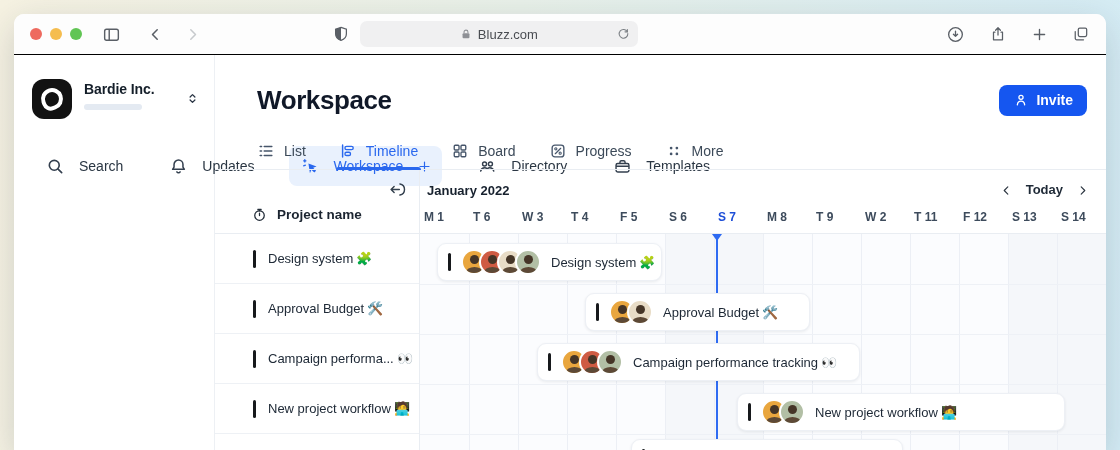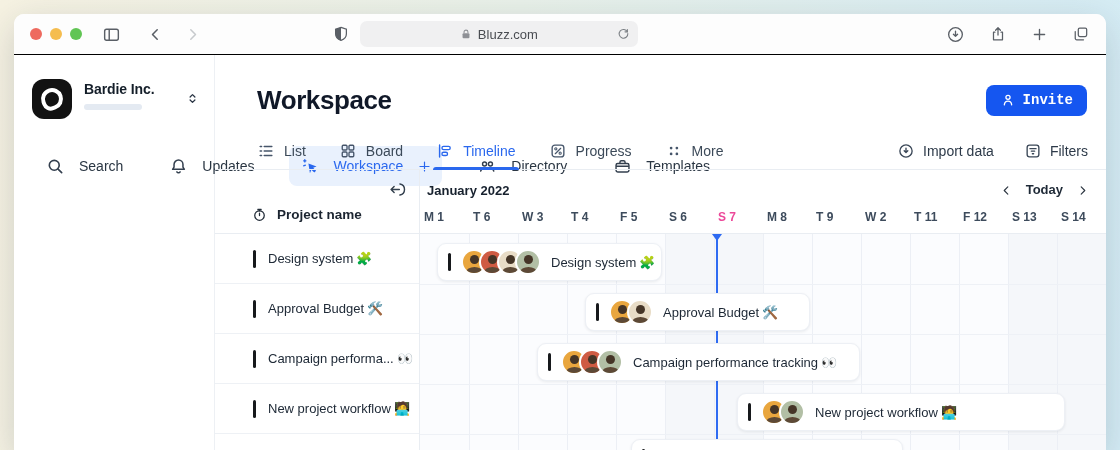--- a/index.html
+++ b/index.html
@@ -37,21 +37,21 @@
     gap:14px;font-size:14px;font-weight:500;color:#2a3643;cursor:default;}
   .nav-item svg{color:#333f4e;flex:0 0 auto;}
   .nav-item.active{background:#e9f1fd;color:#2a68ee;}
   .nav-item.active svg{color:#2a68ee;}
   .nav-trailing{margin-left:auto;color:#6d97f3;display:none;}
   .nav-trailing.show{display:flex;}
   .main{flex:1;display:flex;flex-direction:column;min-width:0;}
   .page-head{height:78px;box-sizing:border-box;padding:12px 19px 0 42px;display:flex;align-items:center;flex:0 0 auto;}
   .page-title{font-size:26px;font-weight:700;color:#101828;letter-spacing:-.4px;}
   .invite-btn{margin-left:auto;background:#1556f0;color:#fff;height:31px;padding:0 14px;border-radius:8px;
-    display:flex;align-items:center;gap:7px;font-size:14px;font-weight:600;border:none;font-family:Liberation Mono, monospace;}
+    display:flex;align-items:center;gap:7px;font-size:14px;font-weight:600;border:none;}
   .tabbar{height:37px;flex:0 0 auto;display:flex;align-items:center;padding:0 18px 0 42px;
     border-bottom:1px solid #e9edf2;gap:33px;box-sizing:border-box;}
   .tab{display:flex;gap:9px;align-items:center;font-size:14px;font-weight:400;color:#3c4a59;height:100%;position:relative;}
   .tab svg{color:#46556a;}
   .tab.active{color:#2a68ee;}
   .tab.active svg{color:#2a68ee;}
   .tab.active::after{content:'';position:absolute;left:-3px;right:-3px;bottom:-1px;height:3px;background:#2a68ee;border-radius:3px 3px 0 0;}
   .tab-actions{margin-left:auto;display:flex;gap:30px;}
   .tab-action{display:flex;gap:8px;align-items:center;font-size:14px;font-weight:500;color:#2d3a49;}
   .tab-action svg{color:#3a4757;}
@@ -67,21 +67,21 @@
   .left-row{height:50px;box-sizing:border-box;border-bottom:1px solid #eef1f5;display:flex;align-items:center;
     padding-left:38px;gap:12px;font-size:13px;font-weight:500;color:#202b38;white-space:nowrap;overflow:hidden;}
   .handle{width:3px;height:18px;background:#17191c;border-radius:2px;flex:0 0 auto;}
   .chart{flex:1;min-width:0;display:flex;flex-direction:column;position:relative;}
   .chart-head{height:63px;flex:0 0 auto;border-bottom:1px solid #e9edf2;position:relative;}
   .month{position:absolute;left:7px;top:13px;font-size:13px;font-weight:700;color:#17212e;}
   .today-nav{position:absolute;right:17px;top:12px;display:flex;align-items:flex-end;gap:13px;
     font-size:13px;font-weight:600;color:#1f2a37;}
   .today-nav svg{color:#2b3540;}
   .day-label{position:absolute;bottom:9px;font-size:12px;font-weight:600;color:#3d4b5c;white-space:nowrap;}
-  .day-label.today{color:#ec4899;}
+  .day-label.today{color:#1d4ed8;}
   .chart-body{flex:1;position:relative;overflow:hidden;background:#fbfcfe;}
   .grid-col{position:absolute;top:0;bottom:0;width:49px;box-sizing:border-box;}
   .grid-col.line{border-left:1px solid #eceff5;}
   .grid-col.weekend{background:rgba(231,236,243,.30);}
   .h-sep{position:absolute;left:0;right:0;height:1px;background:#eef1f6;}
   .today-line{position:absolute;top:0;bottom:0;width:2px;background:#2e6bf2;z-index:2;}
   .today-tri{position:absolute;top:0;width:0;height:0;border:5px solid transparent;border-top:7px solid #2e6bf2;z-index:3;}
   .gantt-bar{position:absolute;height:38px;background:#fff;border:1px solid #edf0f5;border-radius:9px;
     box-shadow:0 1px 3px rgba(16,24,40,.08);display:flex;align-items:center;padding:0 10px;box-sizing:border-box;z-index:4;}
   .gantt-bar .handle{margin-right:3px;}
@@ -358,57 +358,43 @@
         </div>
 
         <div class="tabbar">
           <div id="tabs" style="display:flex;gap:33px;height:100%">
               <div class="tab">
     <svg width="18" height="18">
                   <use href="#i-list"></use>
                 </svg>
     <span>List</span>
   </div>
+              <div class="tab active">
+    <svg width="18" height="18">
+                  <use href="#i-timeline"></use>
+                </svg>
+    <span>Timeline</span>
+  </div>
               <div class="tab">
     <svg width="18" height="18">
                   <use href="#i-board"></use>
                 </svg>
     <span>Board</span>
   </div>
-              <div class="tab active">
-    <svg width="18" height="18">
-                  <use href="#i-timeline"></use>
-                </svg>
-    <span>Timeline</span>
-  </div>
               <div class="tab">
     <svg width="18" height="18">
                   <use href="#i-progress"></use>
                 </svg>
     <span>Progress</span>
   </div>
               <div class="tab">
     <svg width="18" height="18">
                   <use href="#i-more"></use>
                 </svg>
     <span>More</span>
-  </div>
-            </div>
-          <div class="tab-actions" id="actions">
-              <div class="tab-action">
-    <svg width="18" height="18">
-                  <use href="#i-import"></use>
-                </svg>
-    <span>Import data</span>
-  </div>
-              <div class="tab-action">
-    <svg width="18" height="18">
-                  <use href="#i-filters"></use>
-                </svg>
-    <span>Filters</span>
   </div>
             </div>
         </div>
 
         <div class="timeline">
 
           <div class="left-col">
             <div class="left-head">
               <span class="collapse-btn">
                   <svg width="19" height="19">

